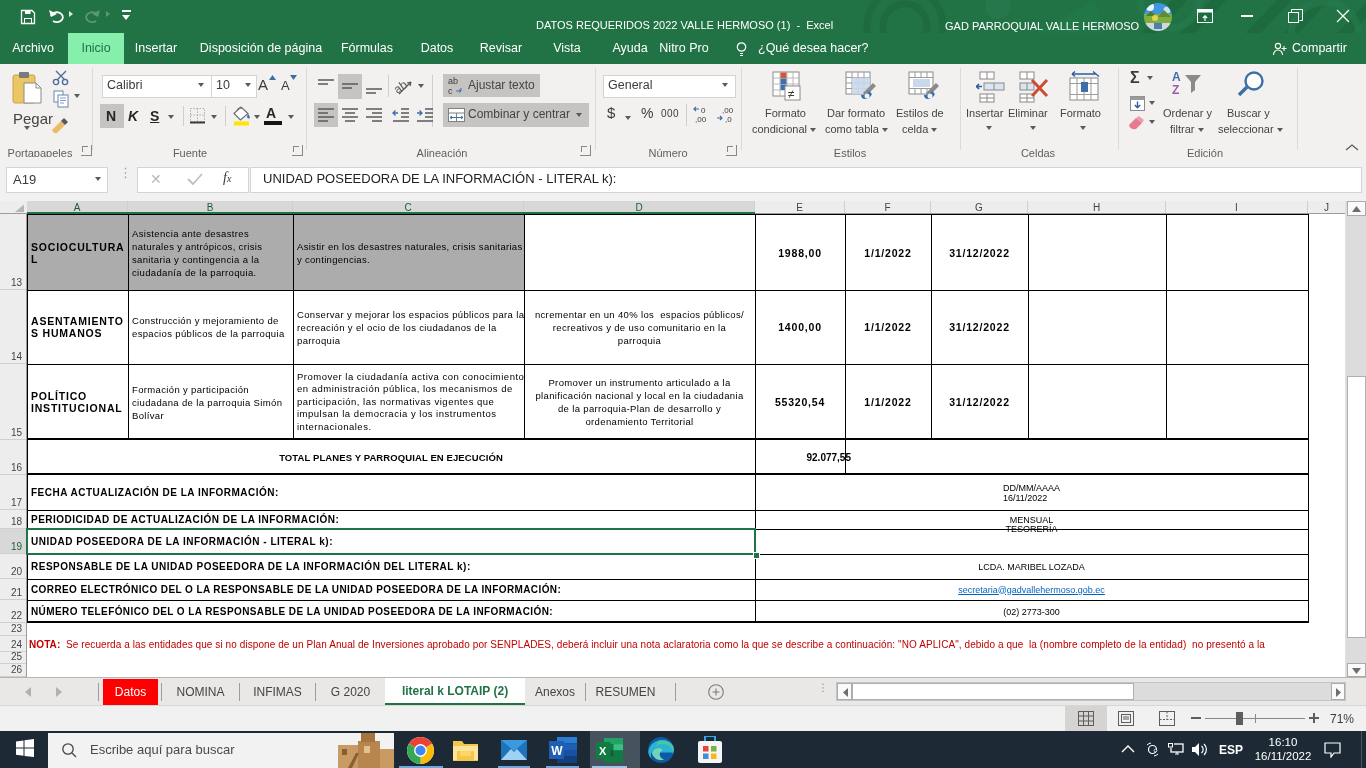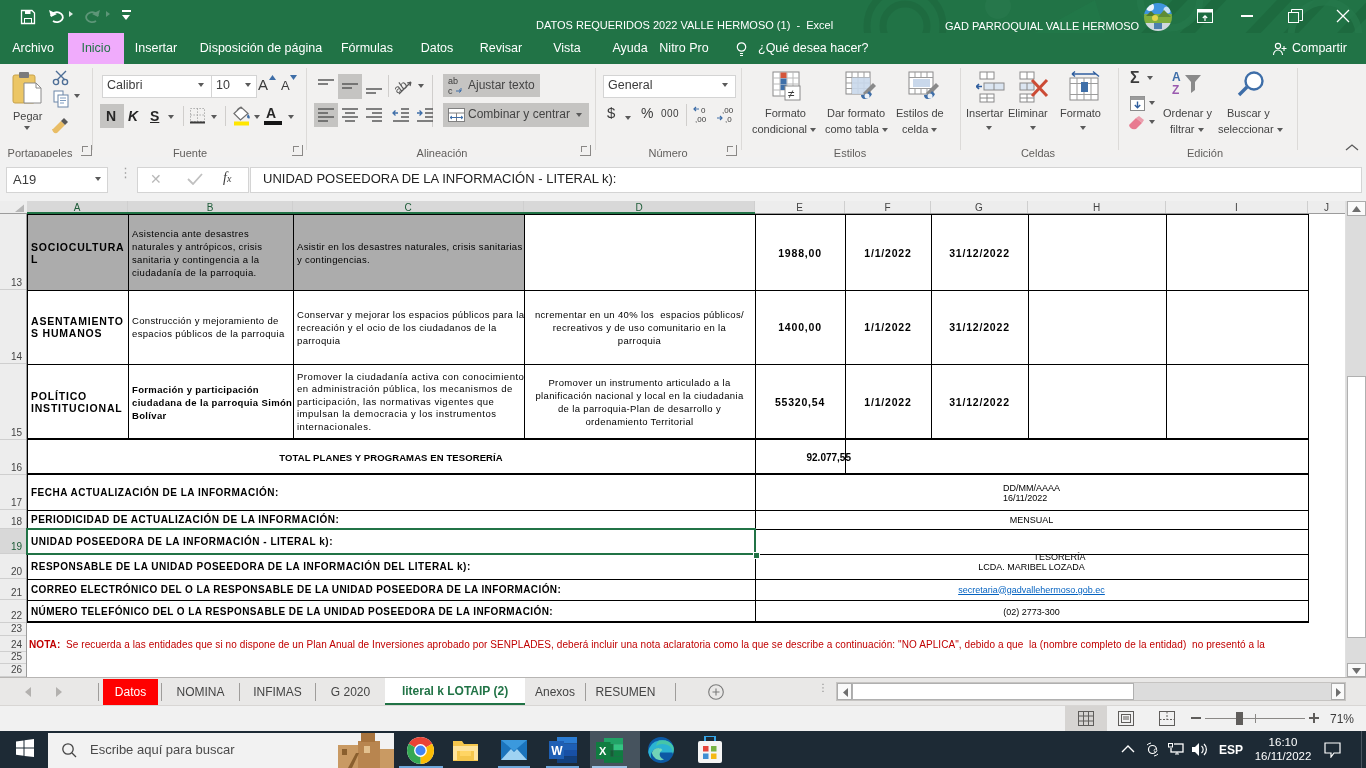--- a/index.html
+++ b/index.html
@@ -114,21 +114,21 @@
     <svg class="abs" style="left:1288px;top:9px" width="15" height="14" viewBox="0 0 15 14">
       <rect x="0.5" y="3.5" width="10" height="10" fill="none" stroke="#fff"></rect>
       <path d="M3.5 3.5 v-3 h11 v11 h-3" fill="none" stroke="#fff"></path>
     </svg>
     <svg class="abs" style="left:1336px;top:9px" width="14" height="14" viewBox="0 0 14 14">
       <path d="M1 1 L13 13 M13 1 L1 13" stroke="#fff" stroke-width="1.3"></path>
     </svg>
   </div>
   <div class="abs" id="tabrow">
     <div class="rtab" style="left:12px;width:42px;">Archivo</div>
-    <div class="rtab" style="left:68px;width:56px;background:#f0abfc;color:#217346;height:31px;">Inicio</div>
+    <div class="rtab" style="left:68px;width:56px;background:#86efac;color:#217346;height:31px;">Inicio</div>
     <div class="rtab" style="left:130px;width:52px;">Insertar</div>
     <div class="rtab" style="left:196px;width:130px;">Disposición de página</div>
     <div class="rtab" style="left:338px;width:58px;">Fórmulas</div>
     <div class="rtab" style="left:417px;width:40px;">Datos</div>
     <div class="rtab" style="left:477px;width:48px;">Revisar</div>
     <div class="rtab" style="left:549px;width:36px;">Vista</div>
     <div class="rtab" style="left:609px;width:42px;">Ayuda</div>
     <div class="rtab" style="left:654px;width:60px;">Nitro Pro</div>
     <svg class="abs" style="left:735px;top:8px" width="13" height="17" viewBox="0 0 13 17">
       <circle cx="6.5" cy="6" r="4.2" fill="none" stroke="#fff" stroke-width="1.2"></circle>
@@ -150,21 +150,21 @@
     <div class="gsep" style="left:960px"></div>
       <div class="gsep" style="left:1118px"></div>
     <div class="gsep" style="left:1297px"></div>
 
     <svg class="abs" style="left:10px;top:7px" width="38" height="38" viewBox="0 0 38 38">
       <rect x="3" y="4" width="22" height="28" rx="2" fill="#ecc665" stroke="#c7a24c"></rect>
       <rect x="9" y="1" width="10" height="6" rx="1" fill="#7b7b7b"></rect>
       <path d="M14 12 h12 l5 5 v15 h-17 z" fill="#fff" stroke="#8a8a8a"></path>
       <path d="M26 12 v5 h5" fill="none" stroke="#8a8a8a"></path>
     </svg>
-    <div class="rbtxt" style="left:13px;top:46px;font-size:11px;">Pegar</div>
+    <div class="rbtxt" style="left:13px;top:46px;font-size:15px;">Pegar</div>
     <div class="ddw" style="left:24px;top:62px"><span class="dd"></span></div>
     <svg class="abs" style="left:52px;top:6px" width="18" height="16" viewBox="0 0 18 16">
       <path d="M14 1 L5 10 M4 1 L13 10" stroke="#4d6e96" stroke-width="1.4" fill="none"></path>
       <circle cx="4" cy="12" r="2.6" fill="none" stroke="#4d6e96" stroke-width="1.4"></circle>
       <circle cx="13" cy="12" r="2.6" fill="none" stroke="#4d6e96" stroke-width="1.4"></circle>
     </svg>
     <svg class="abs" style="left:53px;top:26px" width="16" height="18" viewBox="0 0 16 18">
       <rect x="1" y="1" width="9" height="11" fill="#fff" stroke="#6b86a8"></rect>
       <rect x="5" y="5" width="10" height="12" fill="#fff" stroke="#6b86a8"></rect>
       <path d="M7 8 h6 M7 10.5 h6 M7 13 h4" stroke="#7e9cc0" stroke-width="1"></path>
@@ -515,46 +515,46 @@
         <span>Conservar y mejorar los espacios públicos para la<br>recreación y el ocio de los ciudadanos de la<br>parroquia</span>
       </div>
     <div class="cell" style="left:528px;top:76px;width:223px;height:74px;display:flex;align-items:center;justify-content:center;text-align:center;line-height:13px;letter-spacing:0.35px;">
         <span>ncrementar en un 40% los&nbsp; espacios públicos/<br>recreativos y de uso comunitario en la<br>parroquia</span>
       </div>
     <div class="cell b" style="left:755px;top:76px;width:90px;height:74px;display:flex;align-items:center;justify-content:center;font-size:10.5px;letter-spacing:0.8px;">1400,00</div>
     <div class="cell b" style="left:845px;top:76px;width:86px;height:74px;display:flex;align-items:center;justify-content:center;font-size:10.5px;letter-spacing:0.8px;">1/1/2022</div>
     <div class="cell b" style="left:931px;top:76px;width:97px;height:74px;display:flex;align-items:center;justify-content:center;font-size:10.5px;letter-spacing:0.8px;">31/12/2022</div>
 
     <div class="cell b" style="left:31px;top:150px;width:94px;height:76px;display:flex;align-items:center;font-size:10.5px;letter-spacing:0.8px;line-height:12px;">POLÍTICO<br>INSTITUCIONAL</div>
-    <div class="cell" style="left:132px;top:150px;width:158px;height:76px;display:flex;align-items:center;line-height:13px;letter-spacing:0.35px;font-weight:bold;">
+    <div class="cell" style="left:132px;top:150px;width:158px;height:76px;display:flex;align-items:center;line-height:13px;letter-spacing:0.35px;">
         <span>Formación y participación<br>ciudadana de la parroquia Simón<br>Bolívar</span>
       </div>
     <div class="cell" style="left:297px;top:150px;width:223px;height:76px;display:flex;align-items:center;line-height:12.5px;letter-spacing:0.5px;">
         <span>Promover la ciudadanía activa con conocimiento<br>en administración pública, los mecanismos de<br>participación, las normativas vigentes que<br>impulsan la democracia y los instrumentos<br>internacionales.</span>
       </div>
     <div class="cell" style="left:528px;top:150px;width:223px;height:76px;display:flex;align-items:center;justify-content:center;text-align:center;line-height:13px;letter-spacing:0.35px;">
         <span>Promover un instrumento articulado a la<br>planificación nacional y local en la ciudadania<br>de la parroquia-Plan de desarrollo y<br>ordenamiento Territorial</span>
       </div>
     <div class="cell b" style="left:755px;top:150px;width:90px;height:76px;display:flex;align-items:center;justify-content:center;font-size:10.5px;letter-spacing:0.8px;">55320,54</div>
     <div class="cell b" style="left:845px;top:150px;width:86px;height:76px;display:flex;align-items:center;justify-content:center;font-size:10.5px;letter-spacing:0.8px;">1/1/2022</div>
     <div class="cell b" style="left:931px;top:150px;width:97px;height:76px;display:flex;align-items:center;justify-content:center;font-size:10.5px;letter-spacing:0.8px;">31/12/2022</div>
 
-    <div class="cell b" style="left:27px;top:226px;width:728px;height:35px;display:flex;align-items:center;justify-content:center;font-size:9.5px;letter-spacing:0.1px;">TOTAL PLANES Y PROGRAMAS EN TESORERÍA</div>
+    <div class="cell b" style="left:27px;top:226px;width:728px;height:35px;display:flex;align-items:center;justify-content:center;font-size:9.5px;letter-spacing:0.1px;">TOTAL PLANES Y PARROQUIAL EN EJECUCIÓN</div>
     <div class="cell b" style="left:755px;top:226px;width:87px;height:35px;display:flex;align-items:center;justify-content:flex-end;font-size:10px;margin-left:9px;">92.077,55</div>
 
     <div class="cell b" style="left:31px;top:261px;width:720px;height:35px;display:flex;align-items:center;font-size:10px;letter-spacing:0.5px;">FECHA ACTUALIZACIÓN DE LA INFORMACIÓN:</div>
     <div class="cell b" style="left:31px;top:296px;width:720px;height:19px;display:flex;align-items:center;font-size:10px;letter-spacing:0.5px;">PERIODICIDAD DE ACTUALIZACIÓN DE LA INFORMACIÓN:</div>
     <div class="cell b" style="left:31px;top:315px;width:720px;height:25px;display:flex;align-items:center;font-size:10px;letter-spacing:0.5px;">UNIDAD POSEEDORA DE LA INFORMACIÓN - LITERAL k):</div>
     <div class="cell b" style="left:31px;top:340px;width:720px;height:25px;display:flex;align-items:center;font-size:10px;letter-spacing:0.5px;">RESPONSABLE DE LA UNIDAD POSEEDORA DE LA INFORMACIÓN DEL LITERAL k):</div>
     <div class="cell b" style="left:31px;top:365px;width:720px;height:21px;display:flex;align-items:center;font-size:10px;letter-spacing:0.4px;">CORREO ELECTRÓNICO DEL O LA RESPONSABLE DE LA UNIDAD POSEEDORA DE LA INFORMACIÓN:</div>
     <div class="cell b" style="left:31px;top:386px;width:720px;height:23px;display:flex;align-items:center;font-size:10px;letter-spacing:0.4px;">NÚMERO TELEFÓNICO DEL O LA RESPONSABLE DE LA UNIDAD POSEEDORA DE LA INFORMACIÓN:</div>
 
     <div class="cell" style="left:755px;top:261px;width:553px;height:35px;display:flex;flex-direction:column;align-items:center;justify-content:center;font-size:9px;line-height:10px;">DD/MM/AAAA<br>16/11/2022</div>
     <div class="cell" style="left:755px;top:296px;width:553px;height:19px;display:flex;align-items:center;justify-content:center;font-size:9px;">MENSUAL</div>
-    <div class="cell" style="left:755px;top:330px;width:553px;height:25px;display:flex;align-items:center;justify-content:center;font-size:9px;margin-left:28px;">TESORERÍA</div>
+    <div class="cell" style="left:755px;top:302px;width:553px;height:25px;display:flex;align-items:center;justify-content:center;font-size:9px;">TESORERÍA</div>
     <div class="cell" style="left:755px;top:340px;width:553px;height:25px;display:flex;align-items:center;justify-content:center;font-size:9px;">LCDA. MARIBEL LOZADA</div>
     <div class="cell" style="left:755px;top:365px;width:553px;height:21px;display:flex;align-items:center;justify-content:center;font-size:9px;color:#0563c1;">
         <span style="text-decoration:underline">secretaria@gadvallehermoso.gob.ec</span>
       </div>
     <div class="cell" style="left:755px;top:386px;width:553px;height:23px;display:flex;align-items:center;justify-content:center;font-size:9px;">(02) 2773-300</div>
 
     <div class="abs" style="left:26px;top:314px;width:730px;height:27px;border:2px solid #217346;box-sizing:border-box;"></div>
     <div class="abs" style="left:753px;top:338px;width:5px;height:5px;background:#217346;border:1px solid #fff;"></div>
 
     <div class="cell" style="left:29px;top:422px;width:1280px;height:16px;display:flex;align-items:center;font-size:10px;color:#c00000;white-space:nowrap;letter-spacing:0.08px;"><span class="b">NOTA:&nbsp;</span>&nbsp;Se recuerda a las entidades que si no dispone de un Plan Anual de Inversiones aprobado por SENPLADES, deberá incluir una nota aclaratoria como la que se describe a continuación: "NO APLICA", debido a que&nbsp; la (nombre completo de la entidad)&nbsp; no presentó a la</div>

